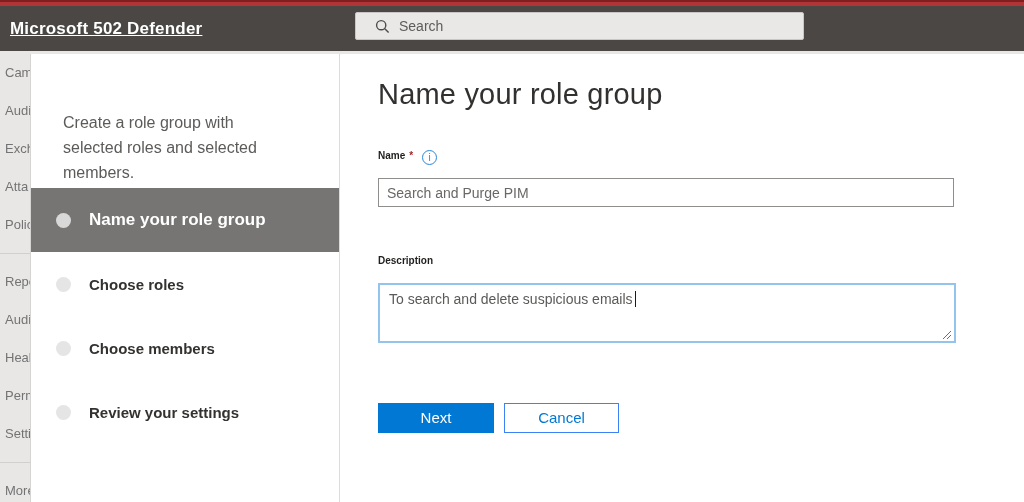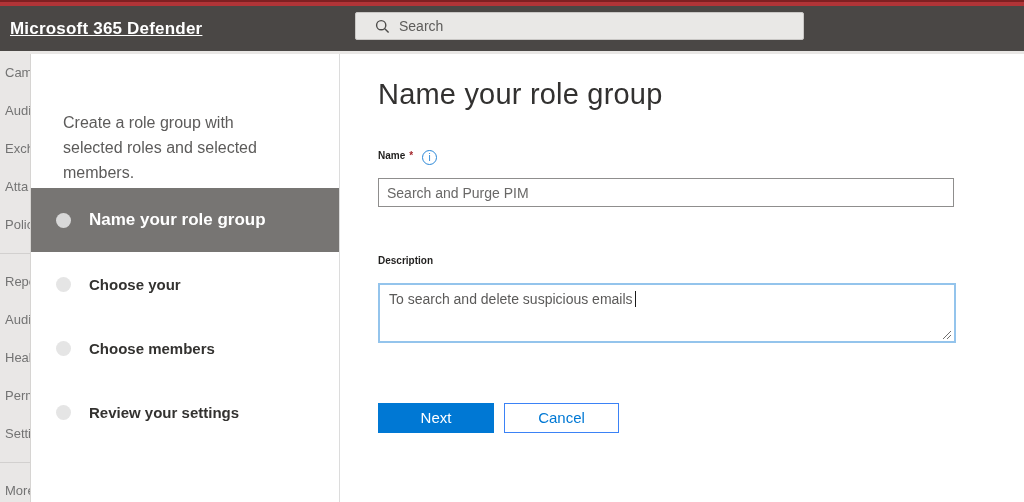--- a/index.html
+++ b/index.html
@@ -89,21 +89,21 @@
     border:1px solid #3b82f6; }
 </style>
 </head>
 <body>
 
 <div class="stage">
 
   <div class="top-strip"></div>
 
   <div class="header">
-    <a class="app-title">Microsoft 365 Defender</a>
+    <a class="app-title">Microsoft 502 Defender</a>
     <div class="search-box">
       <svg width="15" height="15" viewBox="0 0 15 15">
         <circle cx="6.2" cy="6.2" r="4.6" fill="none" stroke="#4d4c4a" stroke-width="1.4"></circle>
         <line x1="9.8" y1="9.8" x2="13.6" y2="13.6" stroke="#4d4c4a" stroke-width="1.4"></line>
       </svg>
       <input class="search-input" type="text" placeholder="Search" style="">
     </div>
   </div>
 
   <div class="header-divider"></div>
@@ -128,21 +128,21 @@
 
   <div class="wizard-panel">
     <div class="wizard-intro">Create a role group with selected roles and selected members.</div>
     <div class="steps">
       <div class="step active">
         <span class="bullet"></span>
         <span class="step-label">Name your role group</span>
       </div>
       <div class="step">
         <span class="bullet"></span>
-        <span class="step-label">Choose your</span>
+        <span class="step-label">Choose roles</span>
       </div>
       <div class="step">
         <span class="bullet"></span>
         <span class="step-label">Choose members</span>
       </div>
       <div class="step">
         <span class="bullet"></span>
         <span class="step-label">Review your settings</span>
       </div>
     </div>

